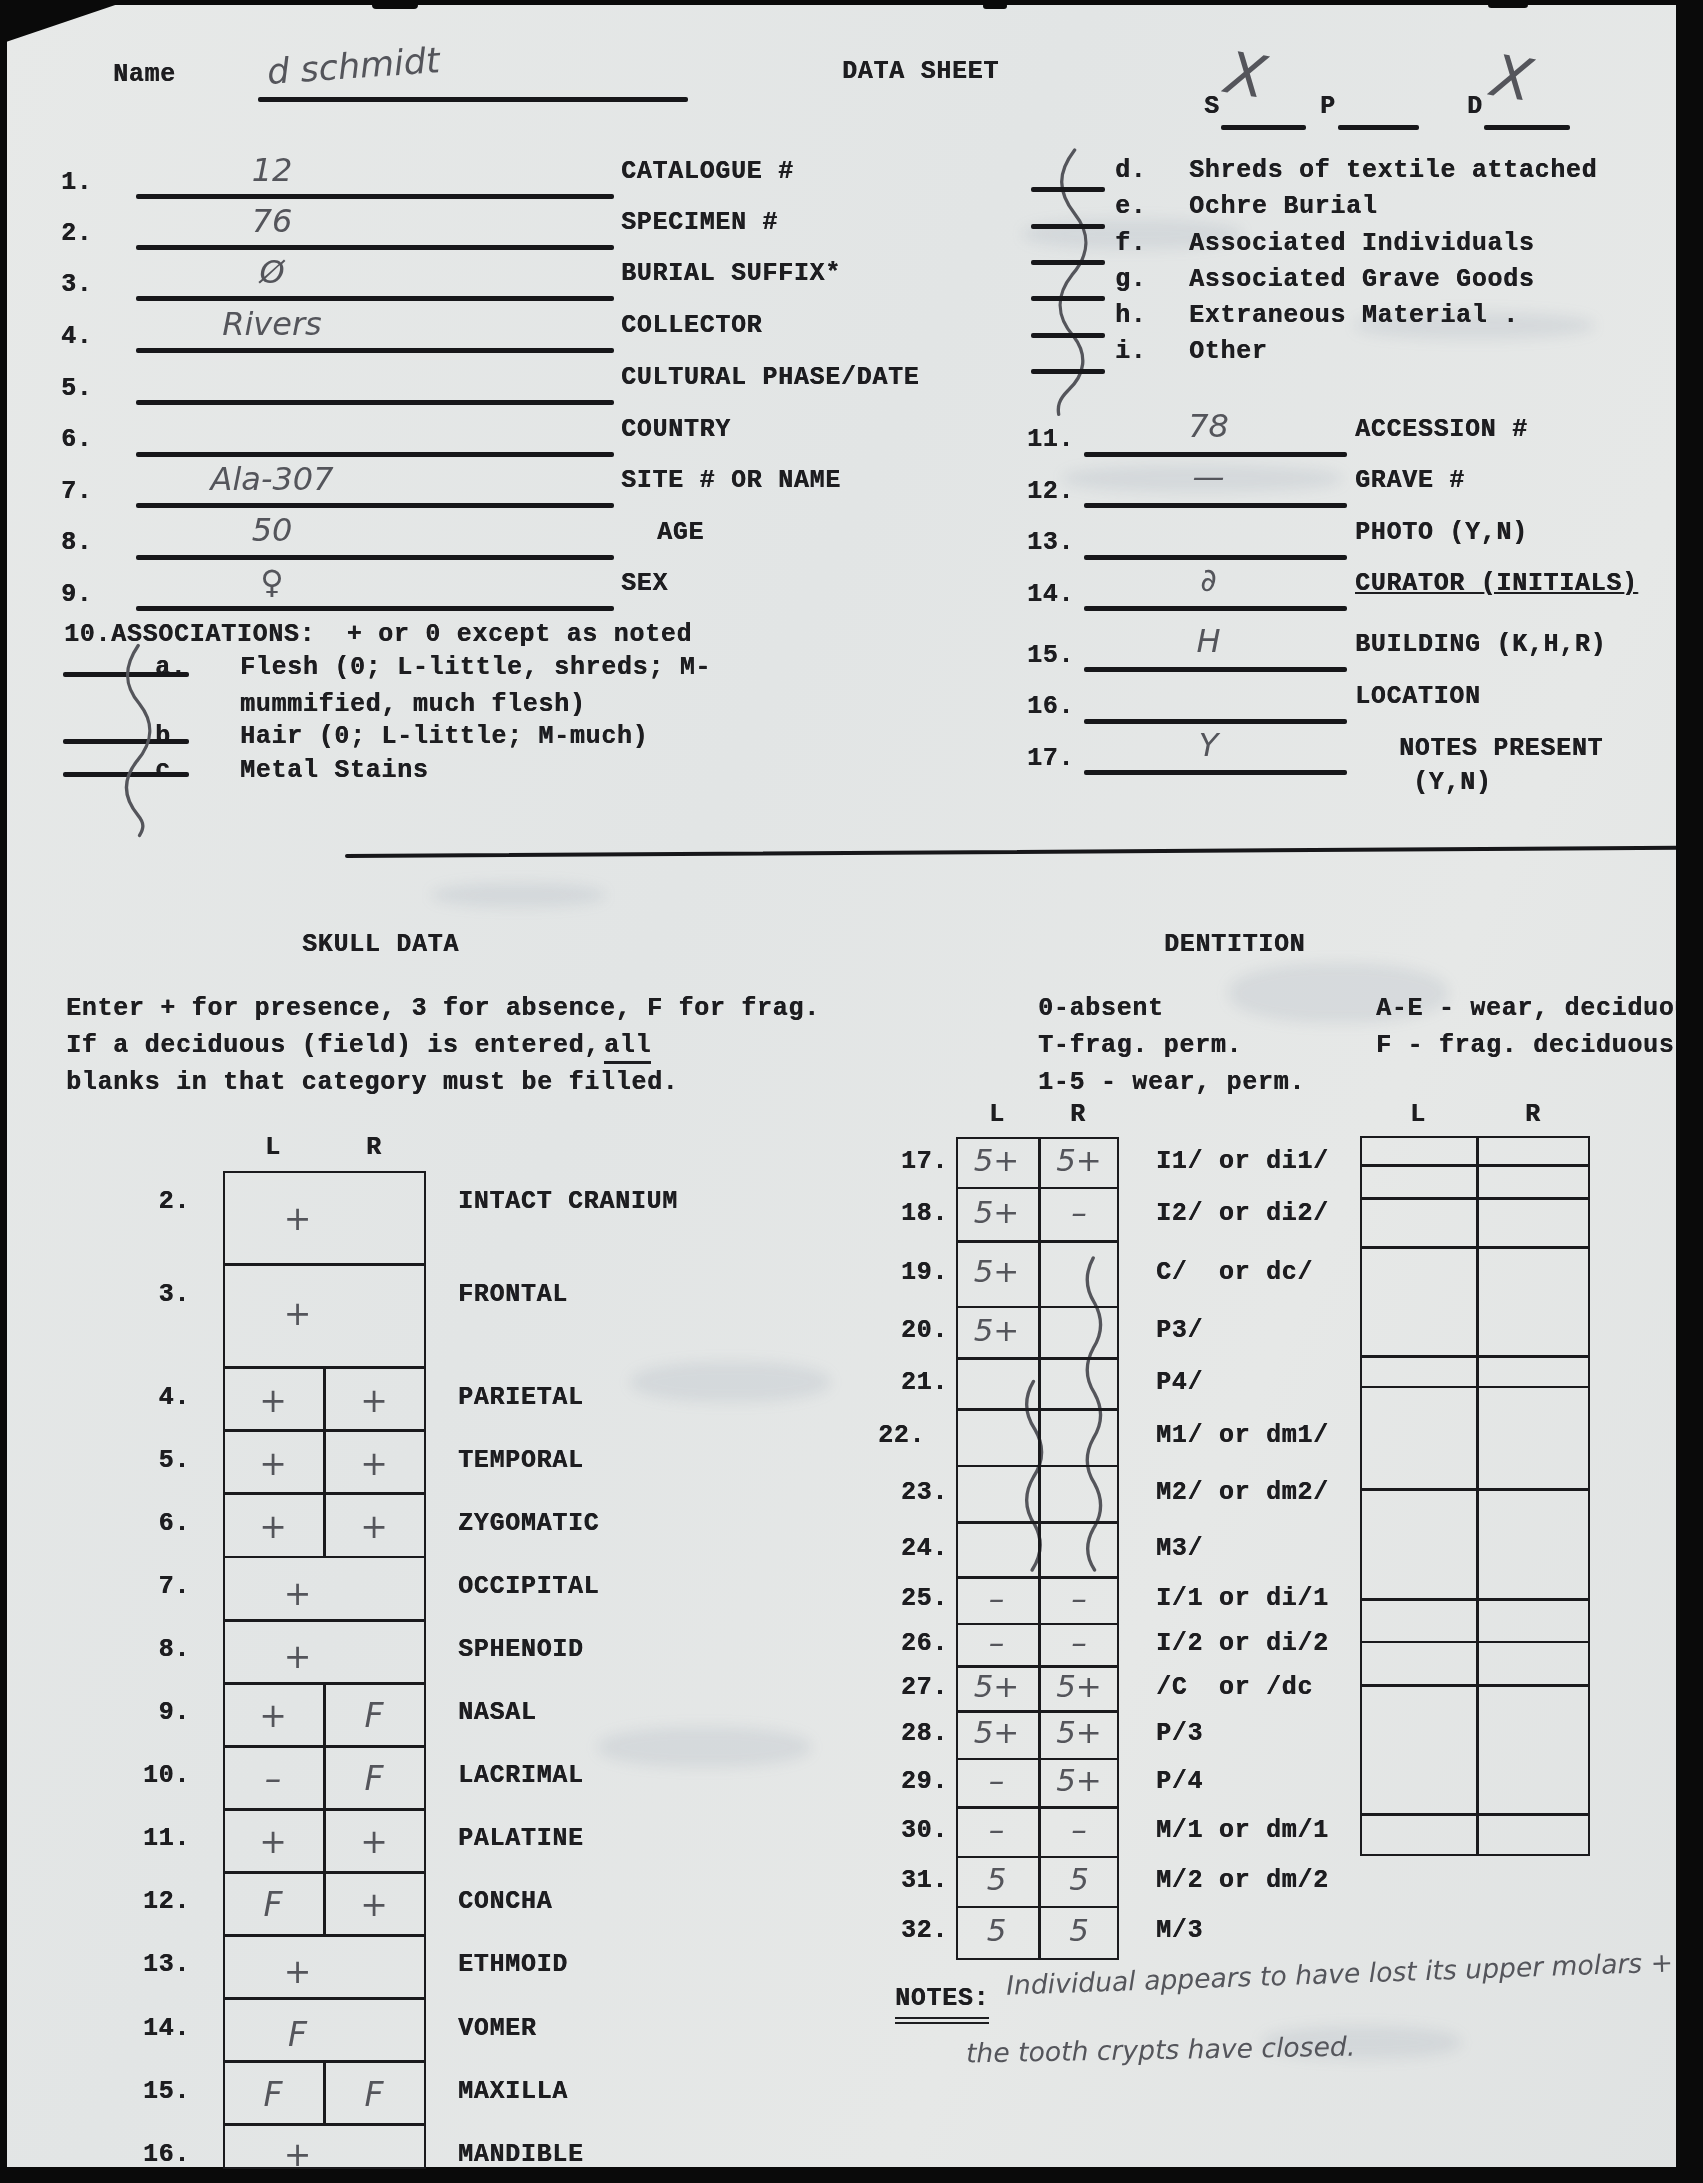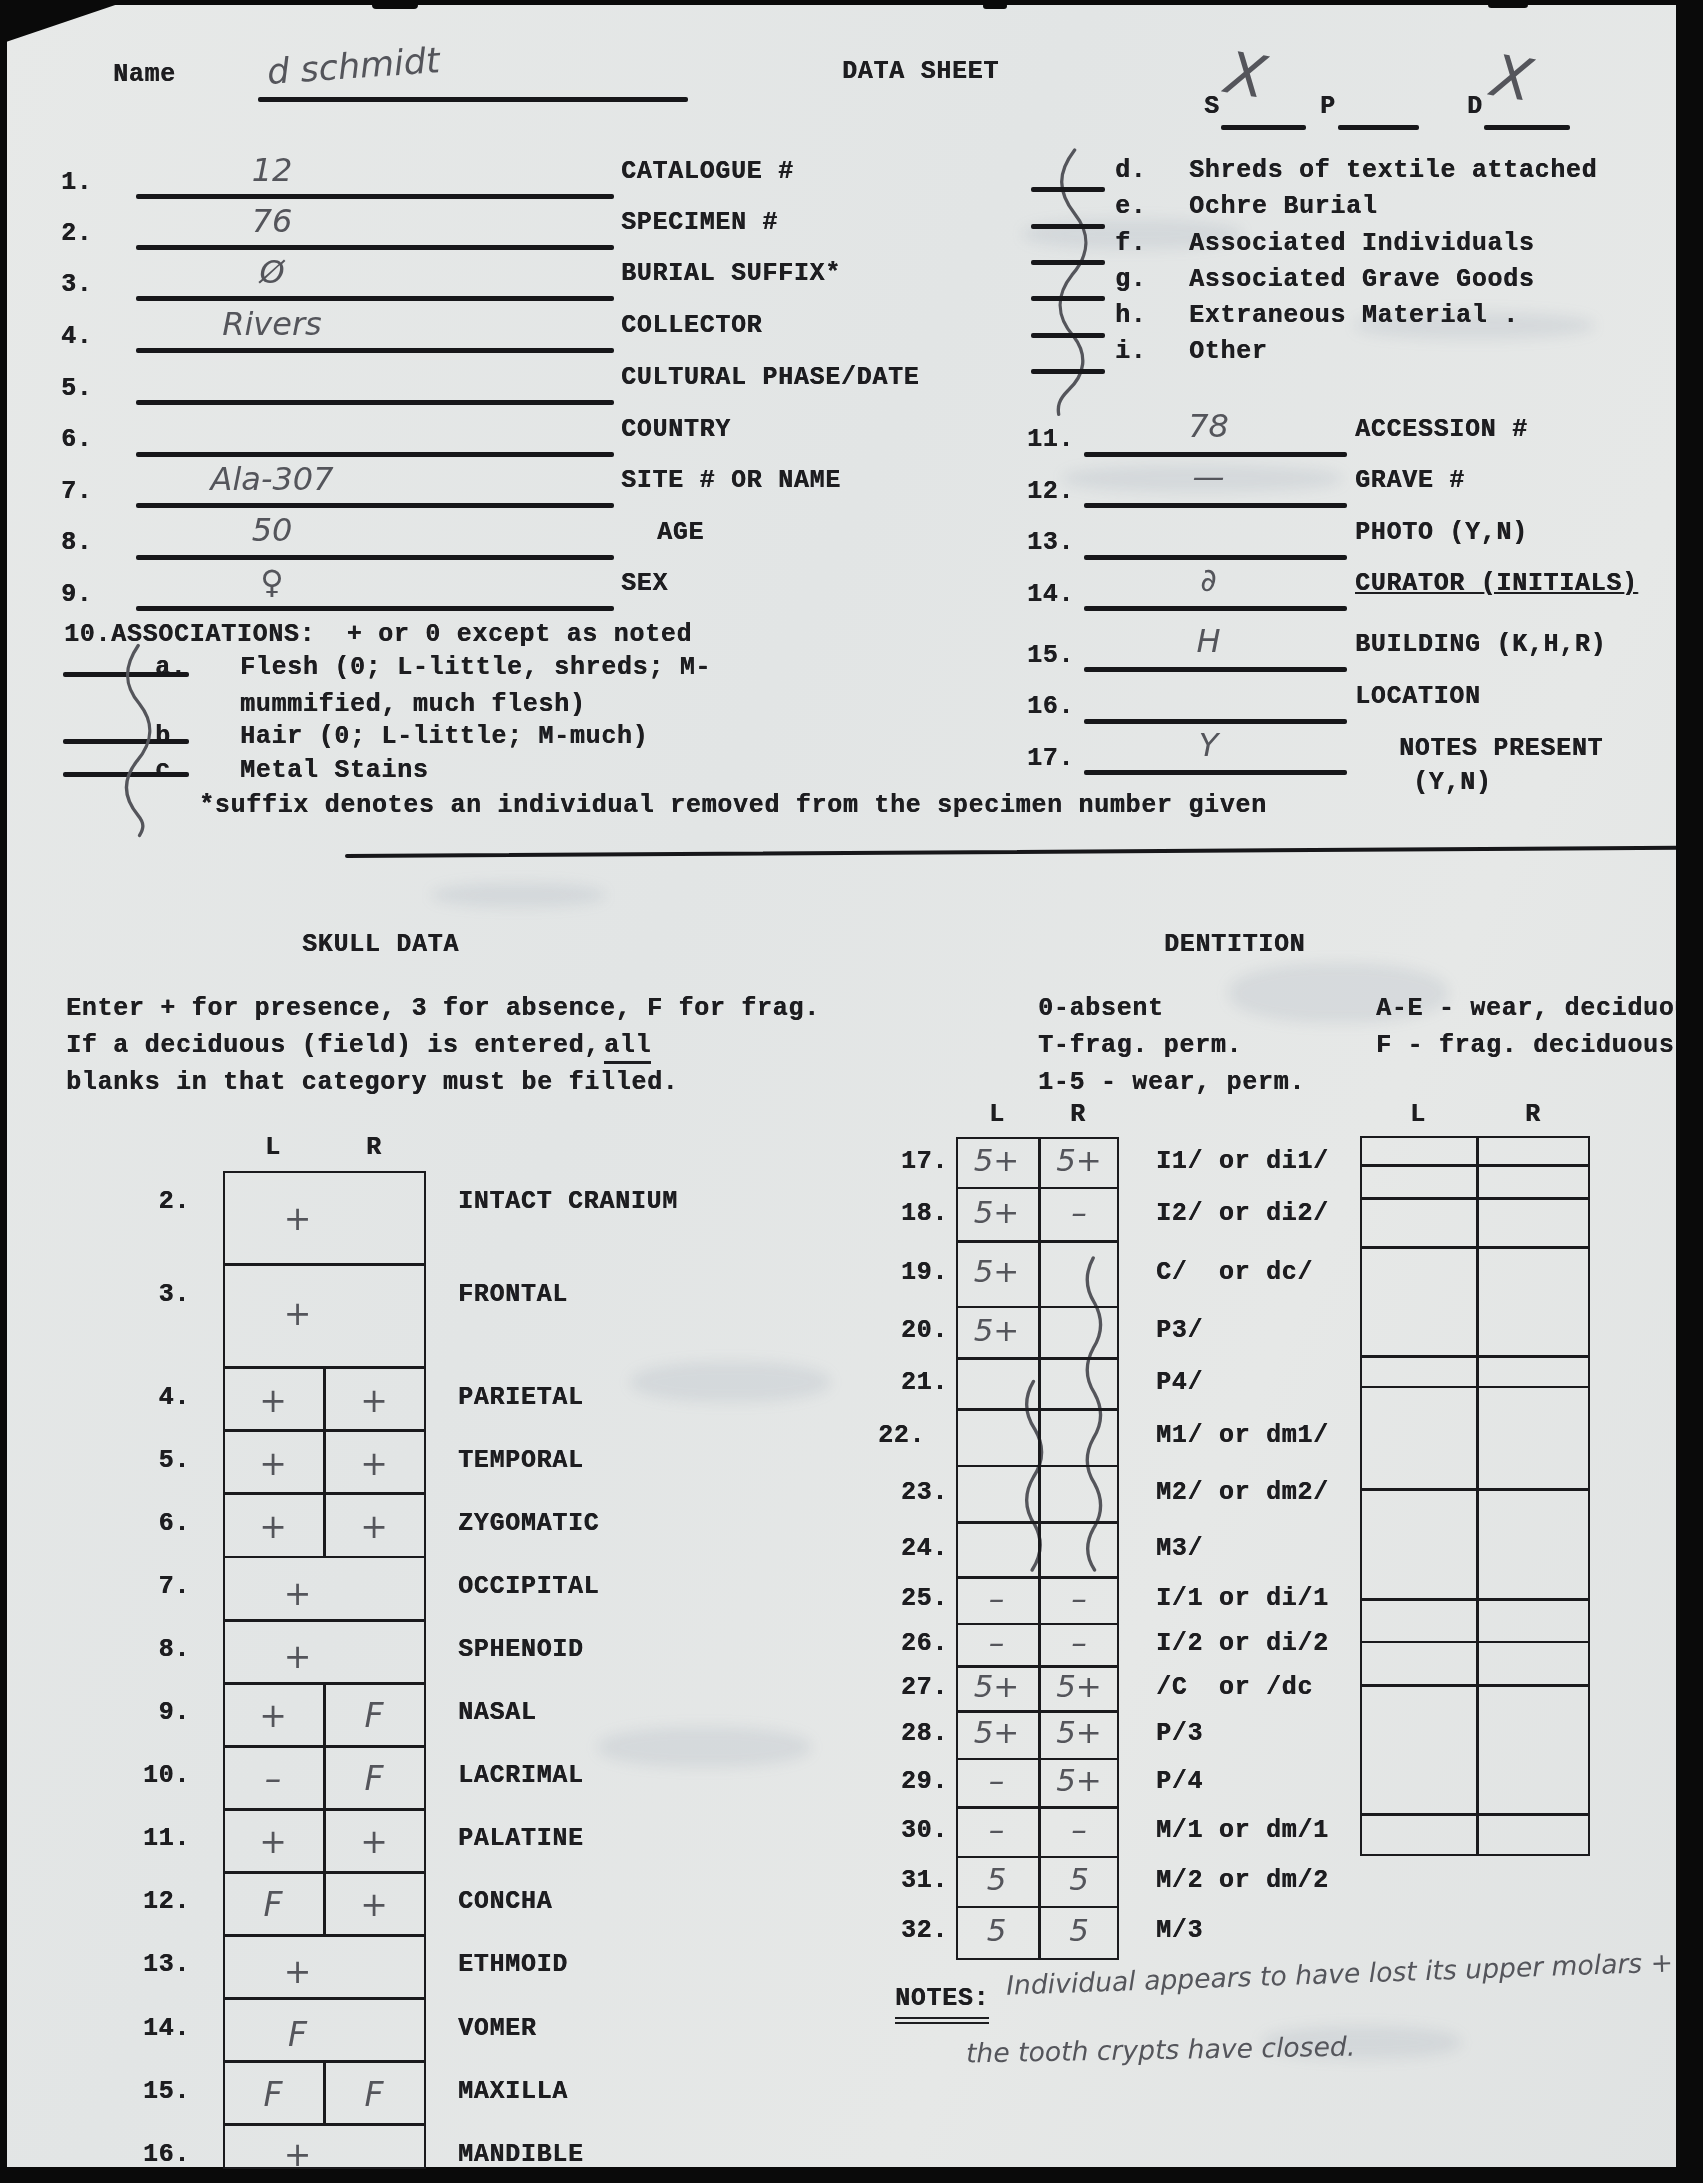--- a/index.html
+++ b/index.html
@@ -61,21 +61,20 @@
     <div class="typed" style="left:240px;top:654px">Flesh (0; L-little, shreds; M-</div>
     <div class="typed" style="left:240px;top:691px">mummified, much flesh)</div>
     <div class="typed" style="left:155px;top:723px">b.</div>
     <div class="typed" style="left:240px;top:723px">Hair (0; L-little; M-much)</div>
     <div class="typed" style="left:155px;top:757px">c.</div>
     <div class="typed" style="left:240px;top:757px">Metal Stains</div>
     <div class="blankline" style="left:63px;top:672px;width:126px"></div>
     <div class="blankline" style="left:63px;top:739px;width:126px"></div>
     <div class="blankline" style="left:63px;top:772px;width:126px"></div>
 
-    <div class="typed" style="left:199px;top:792px">*suffix denotes an individual removed from the specimen number given</div>
     <div class="blankline" style="left:345px;top:854px;width:1335px;height:4px;transform:rotate(-0.35deg);transform-origin:left center"></div>
 
     <div class="typed" style="left:302px;top:931px">SKULL DATA</div>
     <div class="typed" style="left:1164px;top:931px">DENTITION</div>
 
     <div class="typed" style="left:66px;top:995px">Enter + for presence, 3 for absence, F for frag.</div>
     <div class="typed" style="left:66px;top:1032px">If a deciduous (field) is entered, </div>
     <div class="typed uline" style="left:604px;top:1032px">all</div>
     <div class="typed" style="left:66px;top:1069px">blanks in that category must be filled.</div>
 

